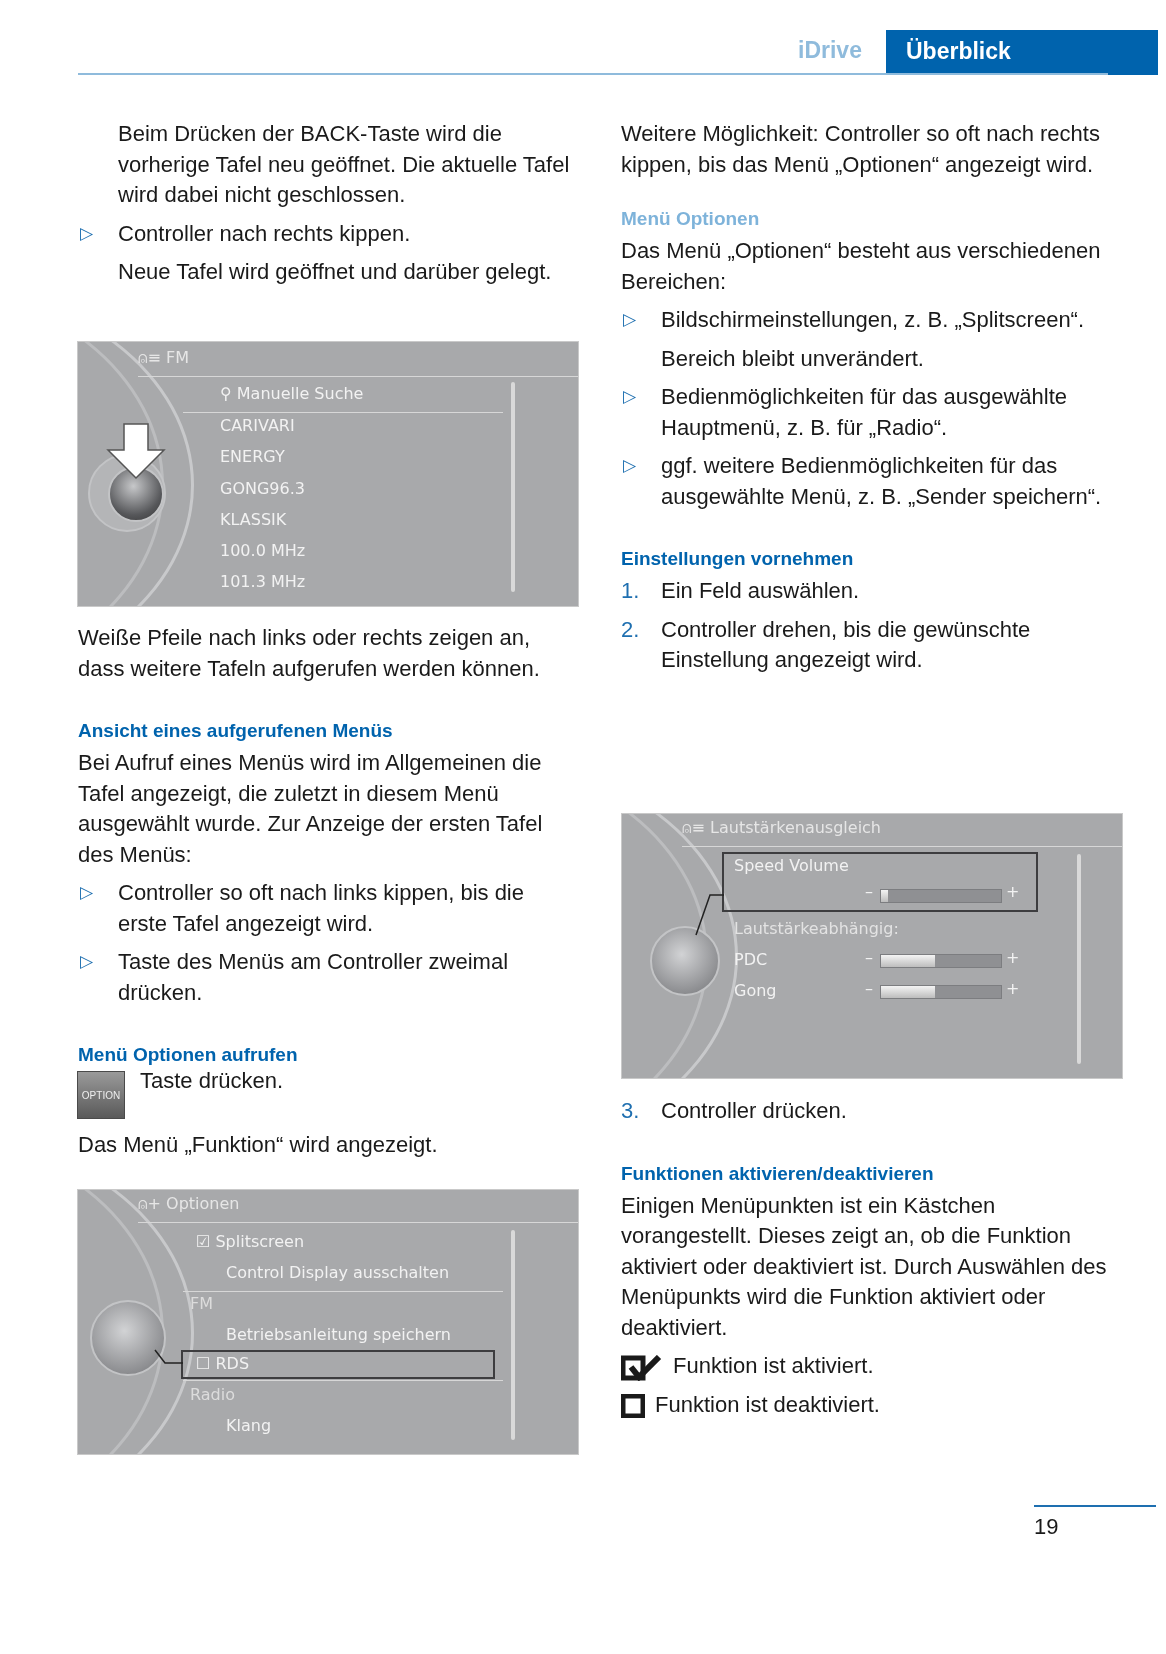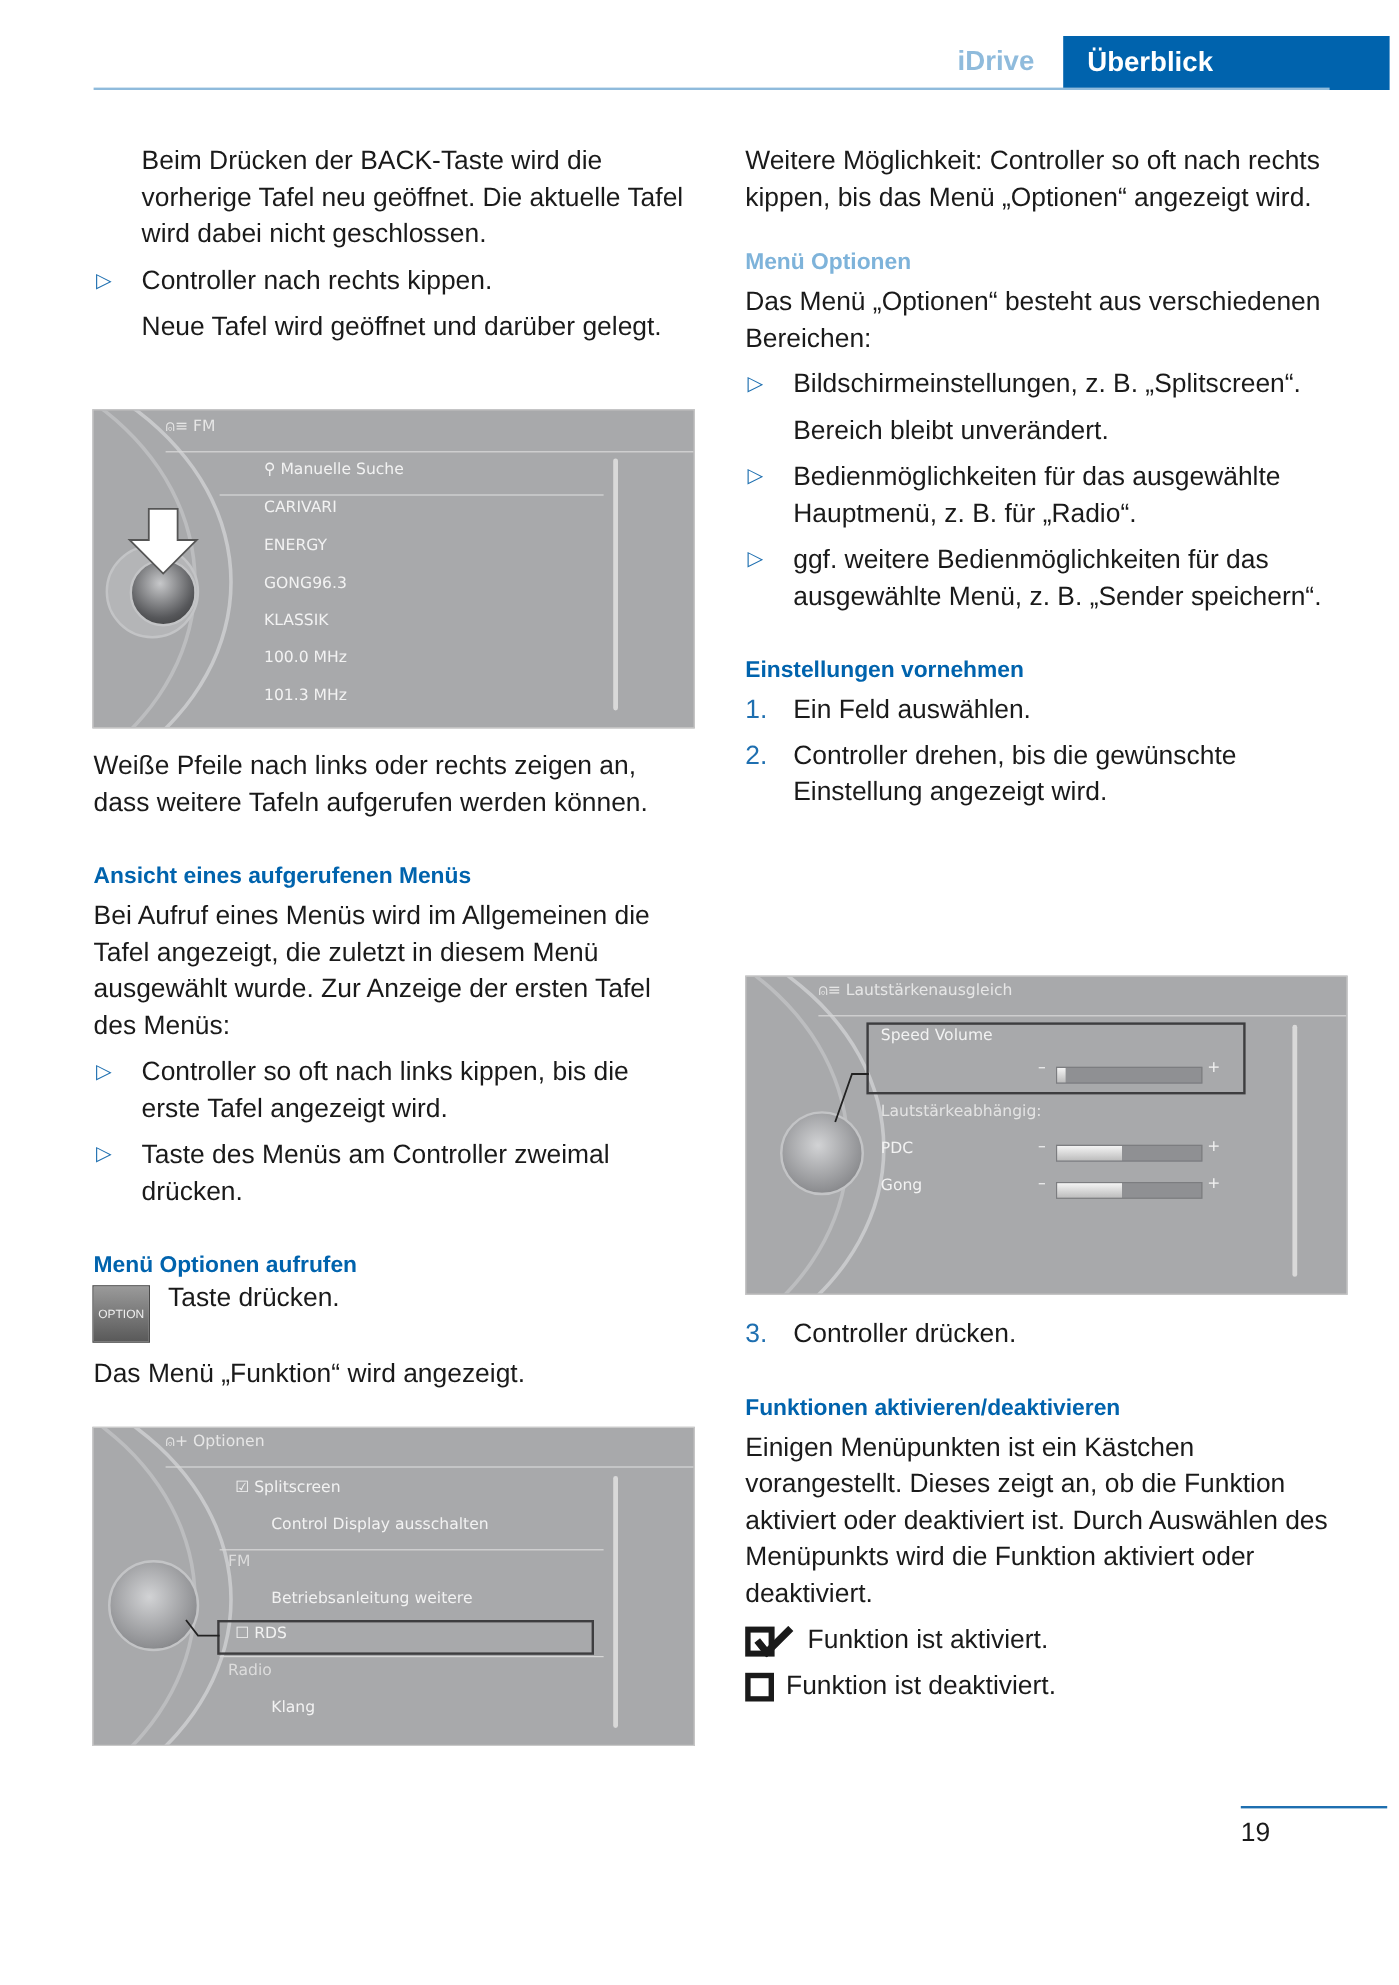--- a/index.html
+++ b/index.html
@@ -15,23 +15,23 @@
   .num{position:relative;padding-left:40px;}
   .num .mk{position:absolute;left:0;top:0;color:#1e6fb0;}
   h2{margin:0;font-size:19px;font-weight:bold;color:#0063ad;line-height:34px;}
   h2.light{color:#7eb3da;}
   .gap-s{height:8px;}
   .gap-m{height:22px;}
   .gap-l{height:30px;}
   .shot{position:absolute;background:#a8a9ab;border:1px solid #c9c9c9;overflow:hidden;font-family:"DejaVu Sans",sans-serif;color:#f2f2f2;}
   .shot .arc{position:absolute;border:3px solid #c8c9cb;border-radius:50%;}
   .shot .rbar{position:absolute;width:4px;background:#d9d9d9;border-radius:2px;}
-  .shot .title{position:absolute;font-size:13px;color:#e6e6e6;}
+  .shot .title{position:absolute;font-size:16px;color:#e6e6e6;}
   .shot .sep{position:absolute;height:1px;background:#d7d7d7;}
-  .shot .item{position:absolute;font-size:13px;}
+  .shot .item{position:absolute;font-size:16px;}
   .knob{position:absolute;border-radius:50%;background:radial-gradient(circle at 45% 40%,#d2d3d5,#8e8f92 70%,#6d6e71);border:2px solid #c3c4c6;}
   .knob.dark{background:radial-gradient(circle at 45% 35%,#c7c8ca,#56575a 65%,#333);}
   .slider{position:absolute;height:12px;background:#8f9093;border:1px solid #7c7d80;}
   .slider .fill{position:absolute;left:0;top:0;bottom:0;background:linear-gradient(#f4f4f4,#bdbdbd);}
   .opt-icon{position:absolute;left:77px;top:1071px;width:46px;height:46px;background:linear-gradient(#9a9a9a,#595959);border:1px solid #4a4a4a;color:#eee;font-size:10px;display:flex;align-items:center;justify-content:center;}
   .pg-line{position:absolute;left:1034px;top:1505px;width:122px;height:2px;background:#1e6fb0;}
   .pg-num{position:absolute;left:1034px;top:1514px;font-size:22px;}
 </style>
 </head>
 <body>
@@ -89,21 +89,21 @@
 <div class="shot" style="left:77px;top:1189px;width:500px;height:264px;">
   <div class="arc" style="left:-420px;top:-60px;width:530px;height:400px;"></div>
   <div class="arc" style="left:-430px;top:-60px;width:510px;height:400px;border-color:#bcbdbf;"></div>
   <div class="rbar" style="left:433px;top:40px;height:210px;"></div>
   <div class="title" style="left:60px;top:4px;"><span>⍝+ </span><span>Optionen</span></div>
   <div class="sep" style="left:60px;top:32px;width:440px;"></div>
   <div class="item" style="left:118px;top:42px;"><span>☑ </span><span>Splitscreen</span></div>
   <div class="item" style="left:148px;top:73px;">Control Display ausschalten</div>
   <div class="sep" style="left:105px;top:101px;width:320px;"></div>
   <div class="item" style="left:112px;top:104px;color:#dcdcdc;">FM</div>
-  <div class="item" style="left:148px;top:135px;">Betriebsanleitung weitere</div>
+  <div class="item" style="left:148px;top:135px;">Betriebsanleitung speichern</div>
   <div style="position:absolute;left:103px;top:160px;width:310px;height:25px;border:2px solid #3d3d3f;"></div>
   <div class="item" style="left:118px;top:164px;"><span>☐ </span><span>RDS</span></div>
   <div class="sep" style="left:105px;top:190px;width:320px;"></div>
   <div class="item" style="left:112px;top:195px;color:#dcdcdc;">Radio</div>
   <div class="item" style="left:148px;top:226px;">Klang</div>
   <div class="knob" style="left:12px;top:110px;width:72px;height:72px;"></div>
   <svg style="position:absolute;left:75px;top:158px;" width="32" height="20">
       <polyline points="2,2 12,15 30,15" fill="none" stroke="#222" stroke-width="1.5"></polyline>
     </svg>
 </div>

